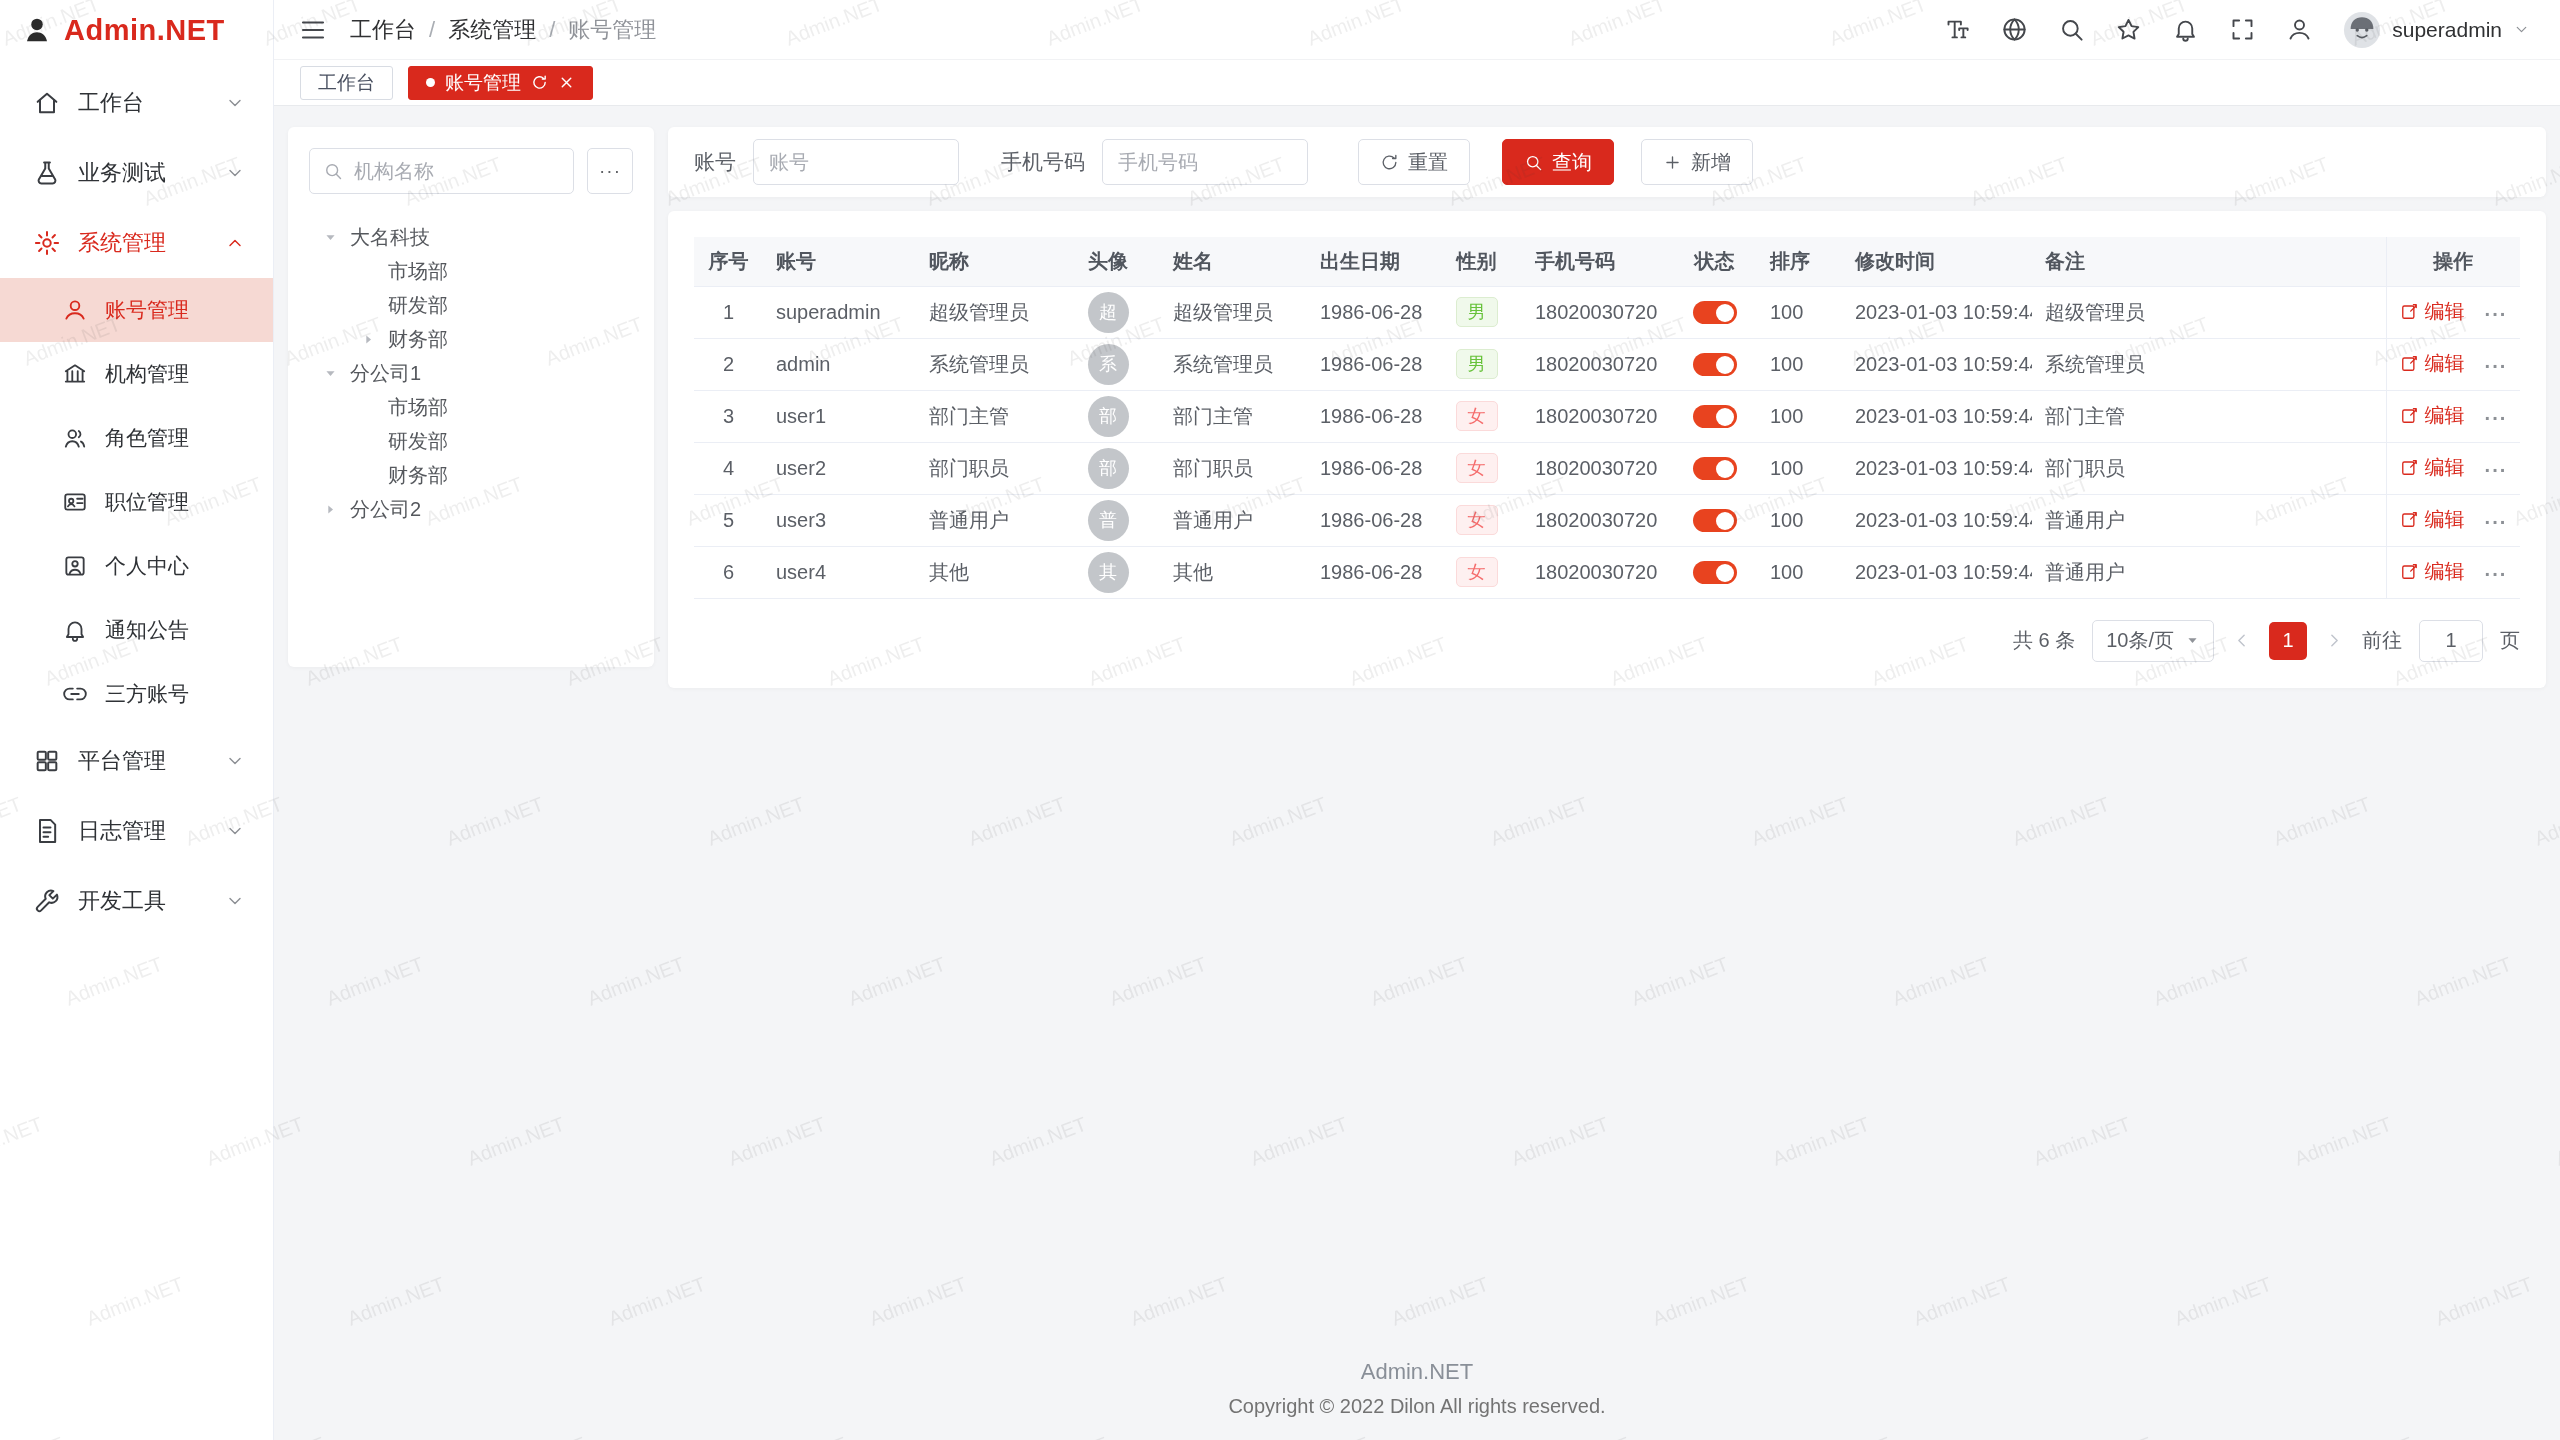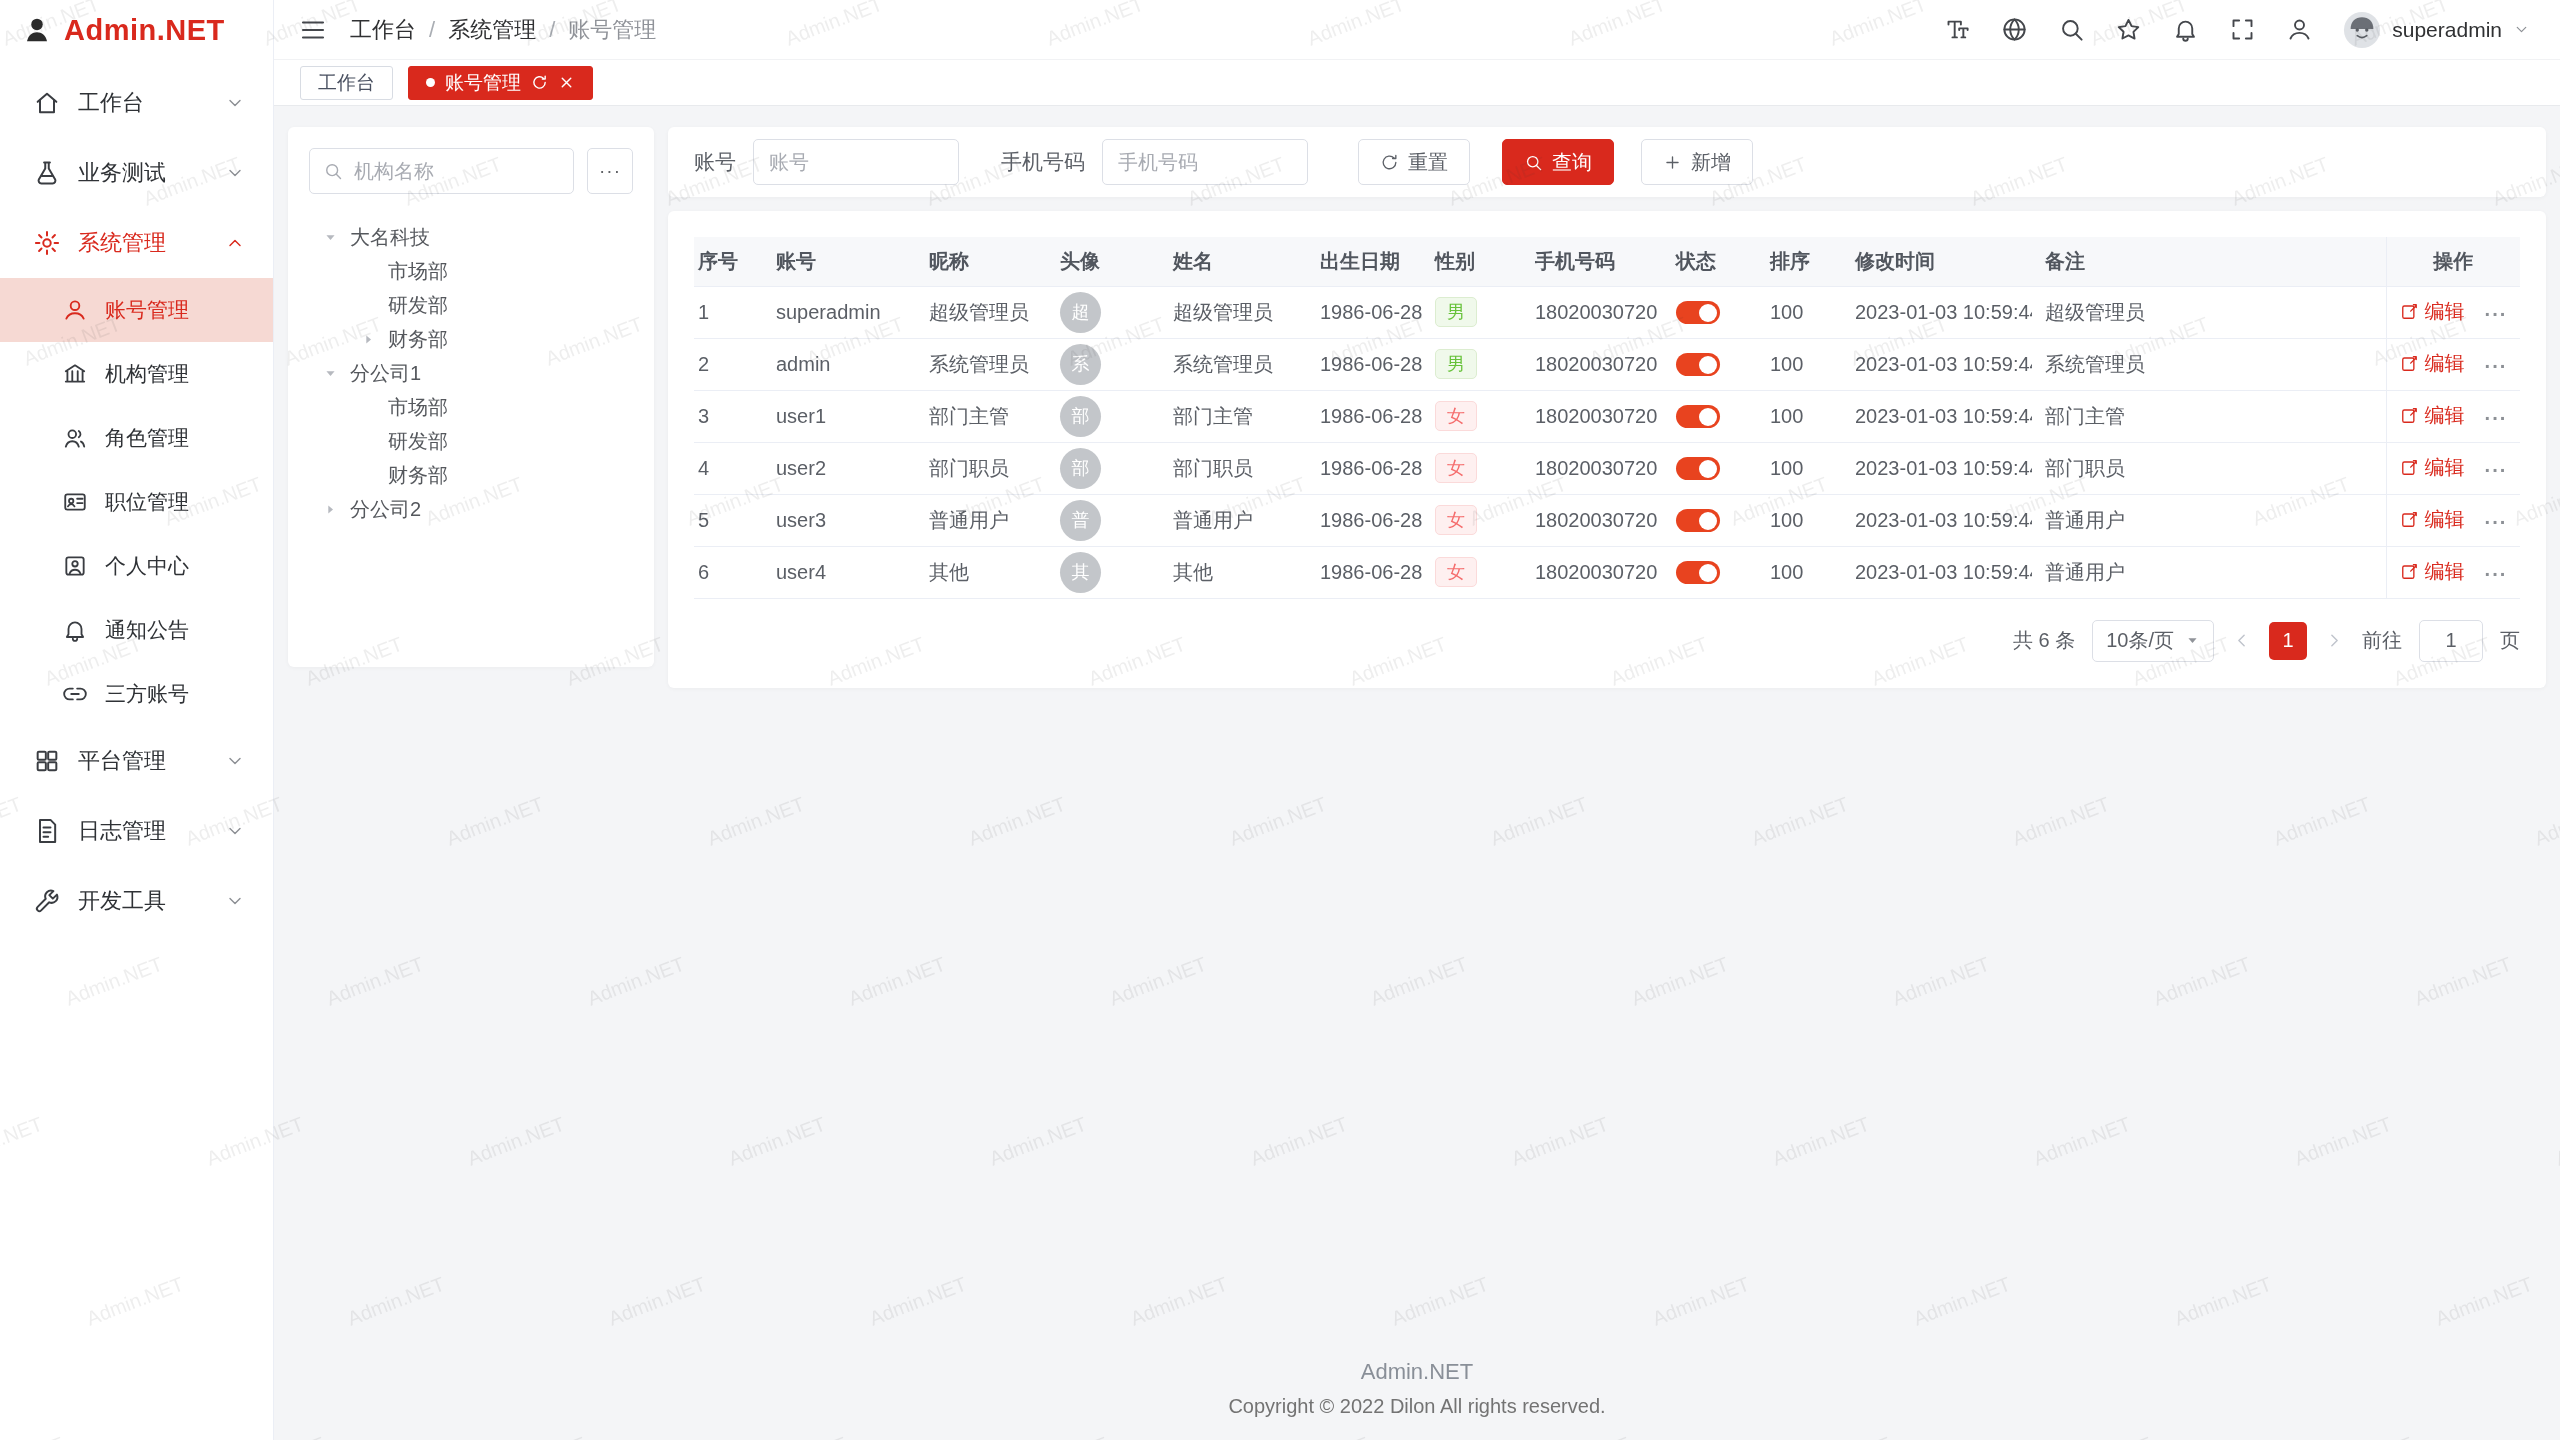--- a/index.html
+++ b/index.html
@@ -86,21 +86,21 @@
 .btn.primary{background:var(--primary);border-color:var(--primary);color:#fff}
 .btn.reset{margin-left:8px}
 .btn.query{margin-left:32px}
 .btn.add{margin-left:27px}
 
 
 .table-card{padding:26px}
 table{width:100%;border-collapse:collapse;table-layout:fixed;font-size:20px}
 th{height:49px;background:#f7f8fa;color:#51565e;font-weight:600;text-align:left;padding:0 13px;border-bottom:1px solid #ebeef5;white-space:nowrap;overflow:hidden}
 td{height:52px;color:#5b5f66;text-align:left;padding:0 13px;border-bottom:1px solid #ebeef5;white-space:nowrap;overflow:hidden}
-th.c,td.c{text-align:left;padding:0 4px}
+th.c,td.c{text-align:center;padding:0 4px}
 th.op,td.op{border-left:1px solid #ebeef5;text-align:center}
 .avatar-cell{display:inline-flex;align-items:center;justify-content:center;width:41px;height:41px;border-radius:50%;background:#c3c6ca;color:#fff;font-size:18px;vertical-align:middle}
 .tag{display:inline-block;padding:5px 11px;border-radius:5px;font-size:18px;line-height:1}
 .tag.male{color:#67c23a;background:#f0f9eb;border:1px solid #dcedd0}
 .tag.female{color:#f56c6c;background:#fef0f0;border:1px solid #fbdada}
 .switch{display:inline-block;width:44px;height:23px;border-radius:12px;background:#dcdfe6;position:relative;vertical-align:middle;cursor:pointer}
 .switch.on{background:var(--toggle)}
 .switch.on::after{content:"";position:absolute;right:3px;top:2.5px;width:18px;height:18px;border-radius:50%;background:#fff}
 .edit-link{color:var(--primary);display:inline-flex;align-items:center;gap:6px;cursor:pointer}
 .edit-link svg{width:19px;height:19px}

